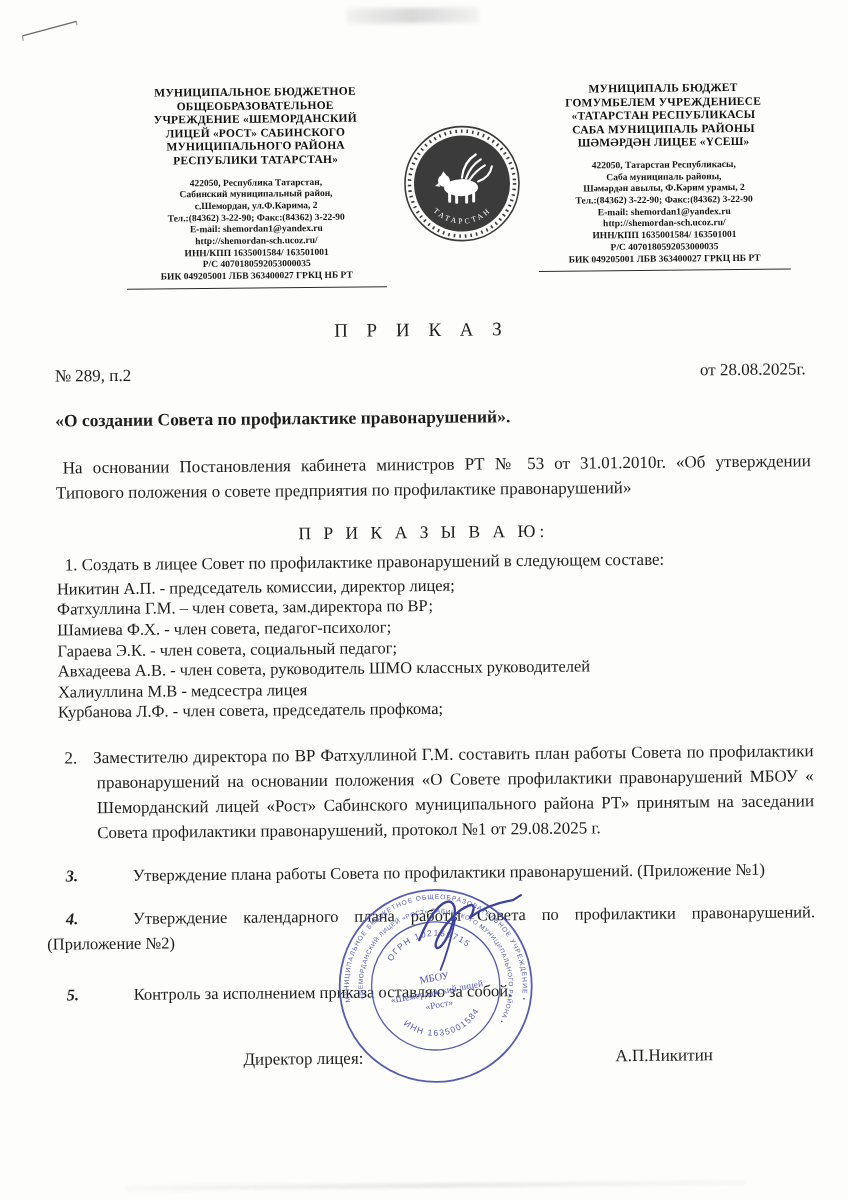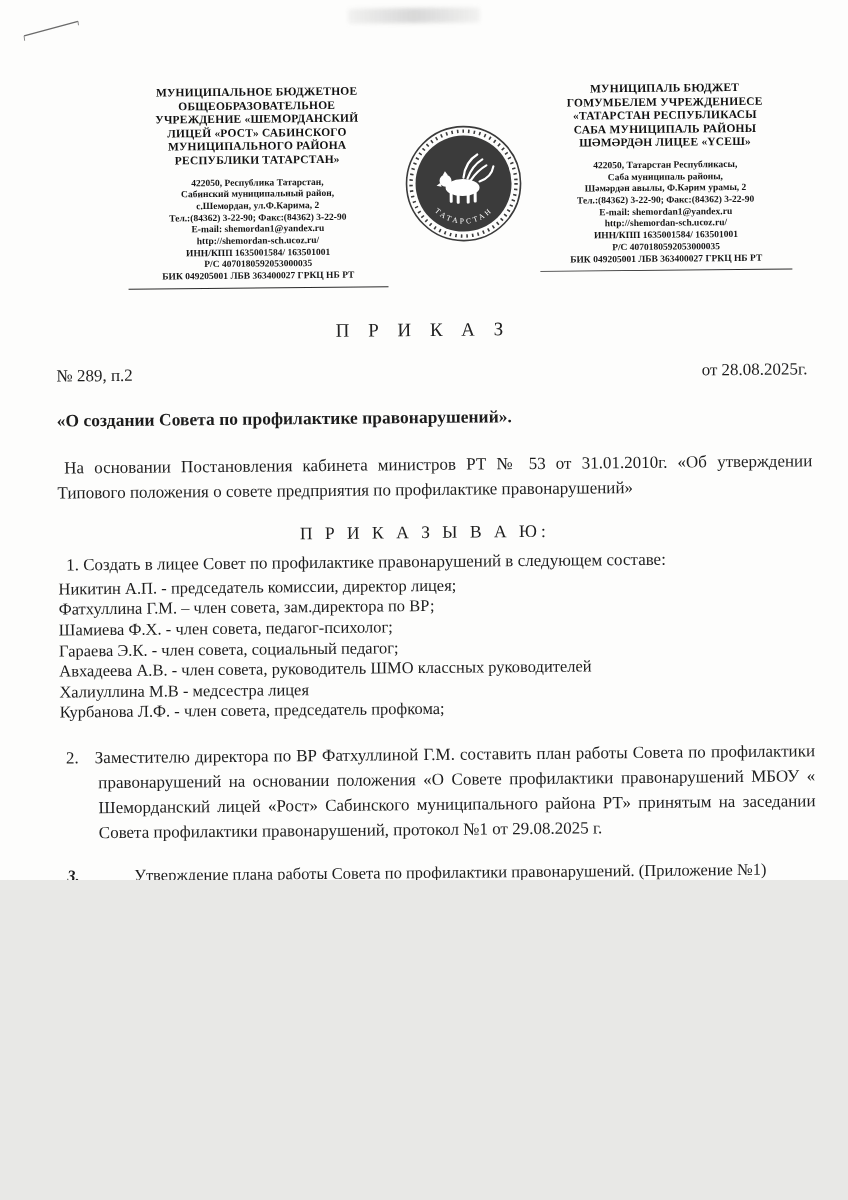--- a/index.html
+++ b/index.html
@@ -1,17 +1,17 @@
 <!DOCTYPE html>
 <html><head>
 <meta charset="utf-8">
 <style>
   html,body{margin:0;padding:0;}
   body{background:#e8e8e6;font-family:"Liberation Serif","DejaVu Serif",serif;}
-  .page{position:relative;width:848px;height:880px;margin:0 auto;background:#fdfdfc;overflow:hidden;color:#1d1d1d;}
+  .page{position:relative;width:848px;height:1200px;margin:0 auto;background:#fdfdfc;overflow:hidden;color:#1d1d1d;}
   .tilt{position:absolute;inset:0;transform:rotate(-0.55deg);transform-origin:50% 50%;}
 
   
   .corner-mark{position:absolute;left:16px;top:8px;}
   .top-smudge{position:absolute;left:352px;top:8px;width:132px;height:15px;border-radius:3px;
     background:linear-gradient(90deg,rgba(140,140,140,.10),rgba(110,110,110,.26),rgba(140,140,140,.10));
     filter:blur(2px);}
   .bottom-smudge{position:absolute;left:120px;top:1183px;width:620px;height:5px;
     background:linear-gradient(90deg,rgba(120,120,120,.05),rgba(110,110,110,.14),rgba(120,120,120,.04));filter:blur(1.5px);}
 

